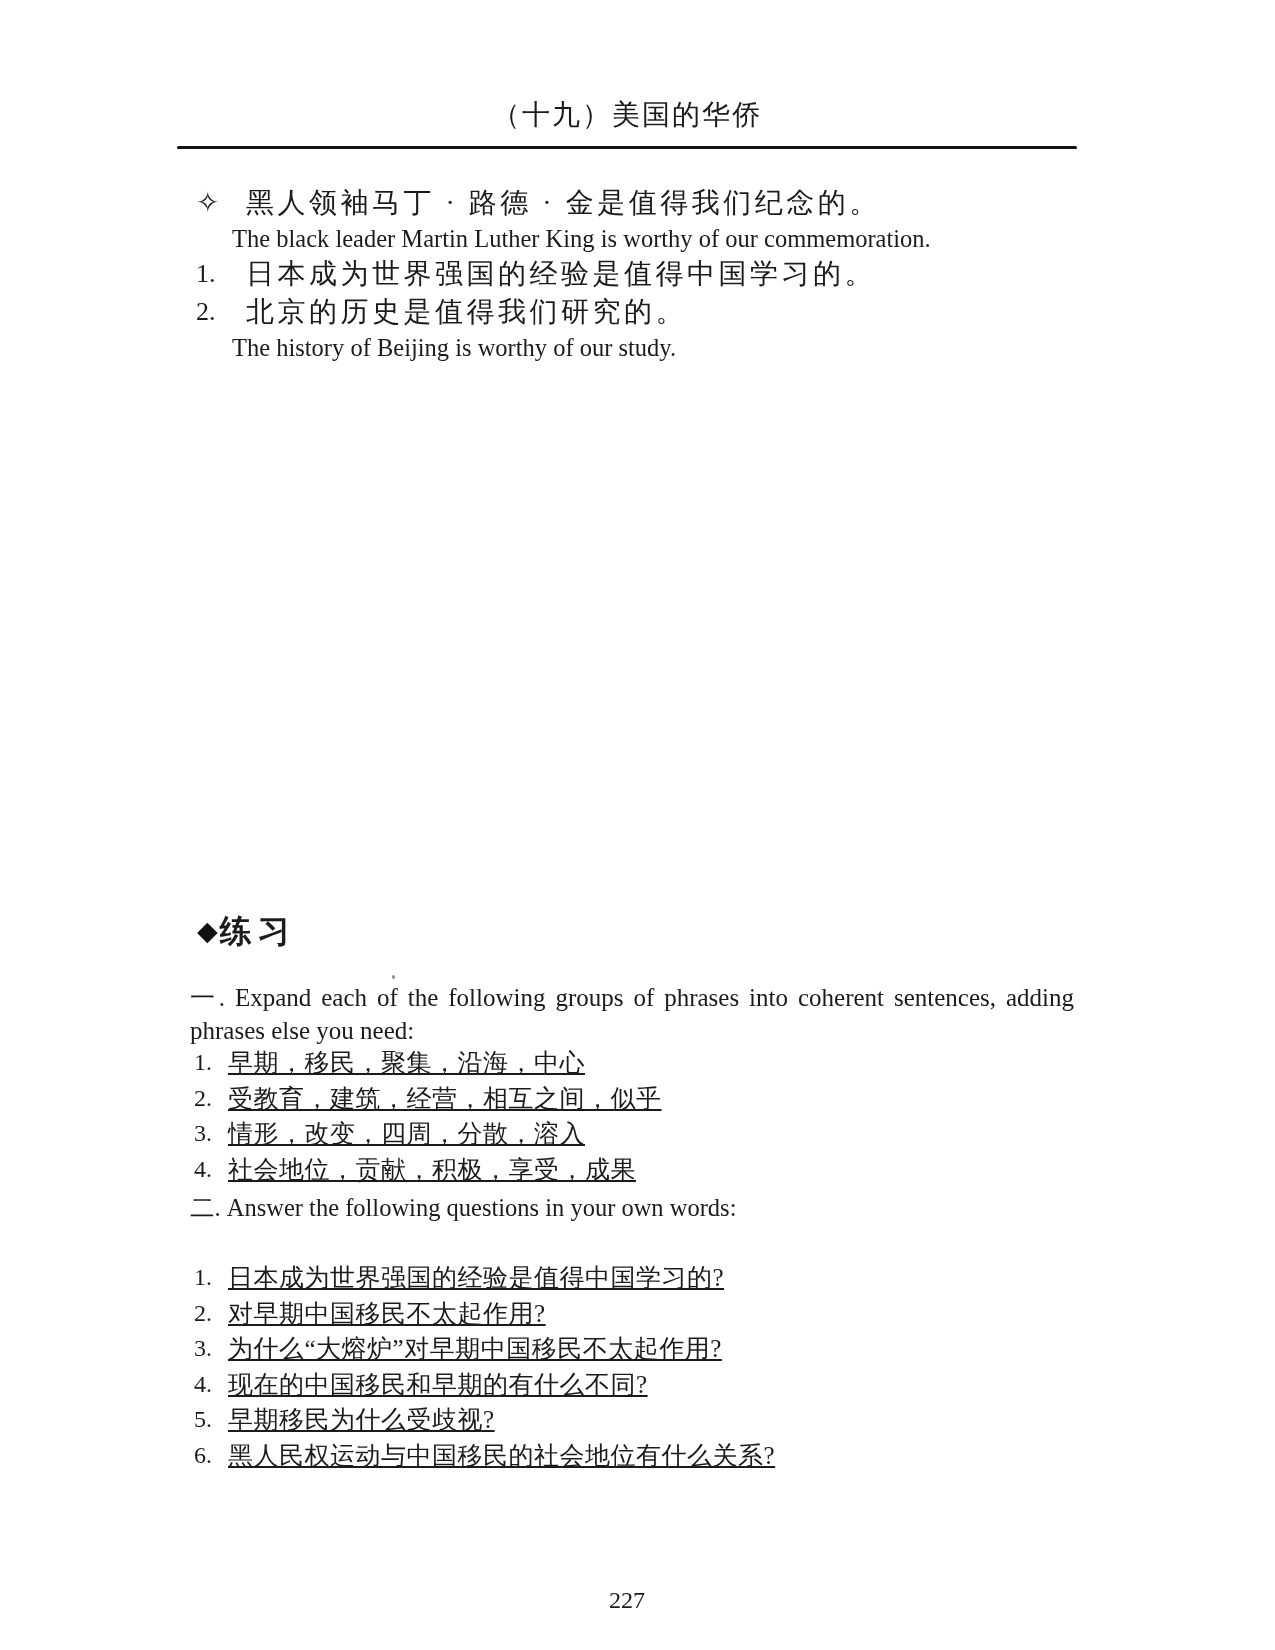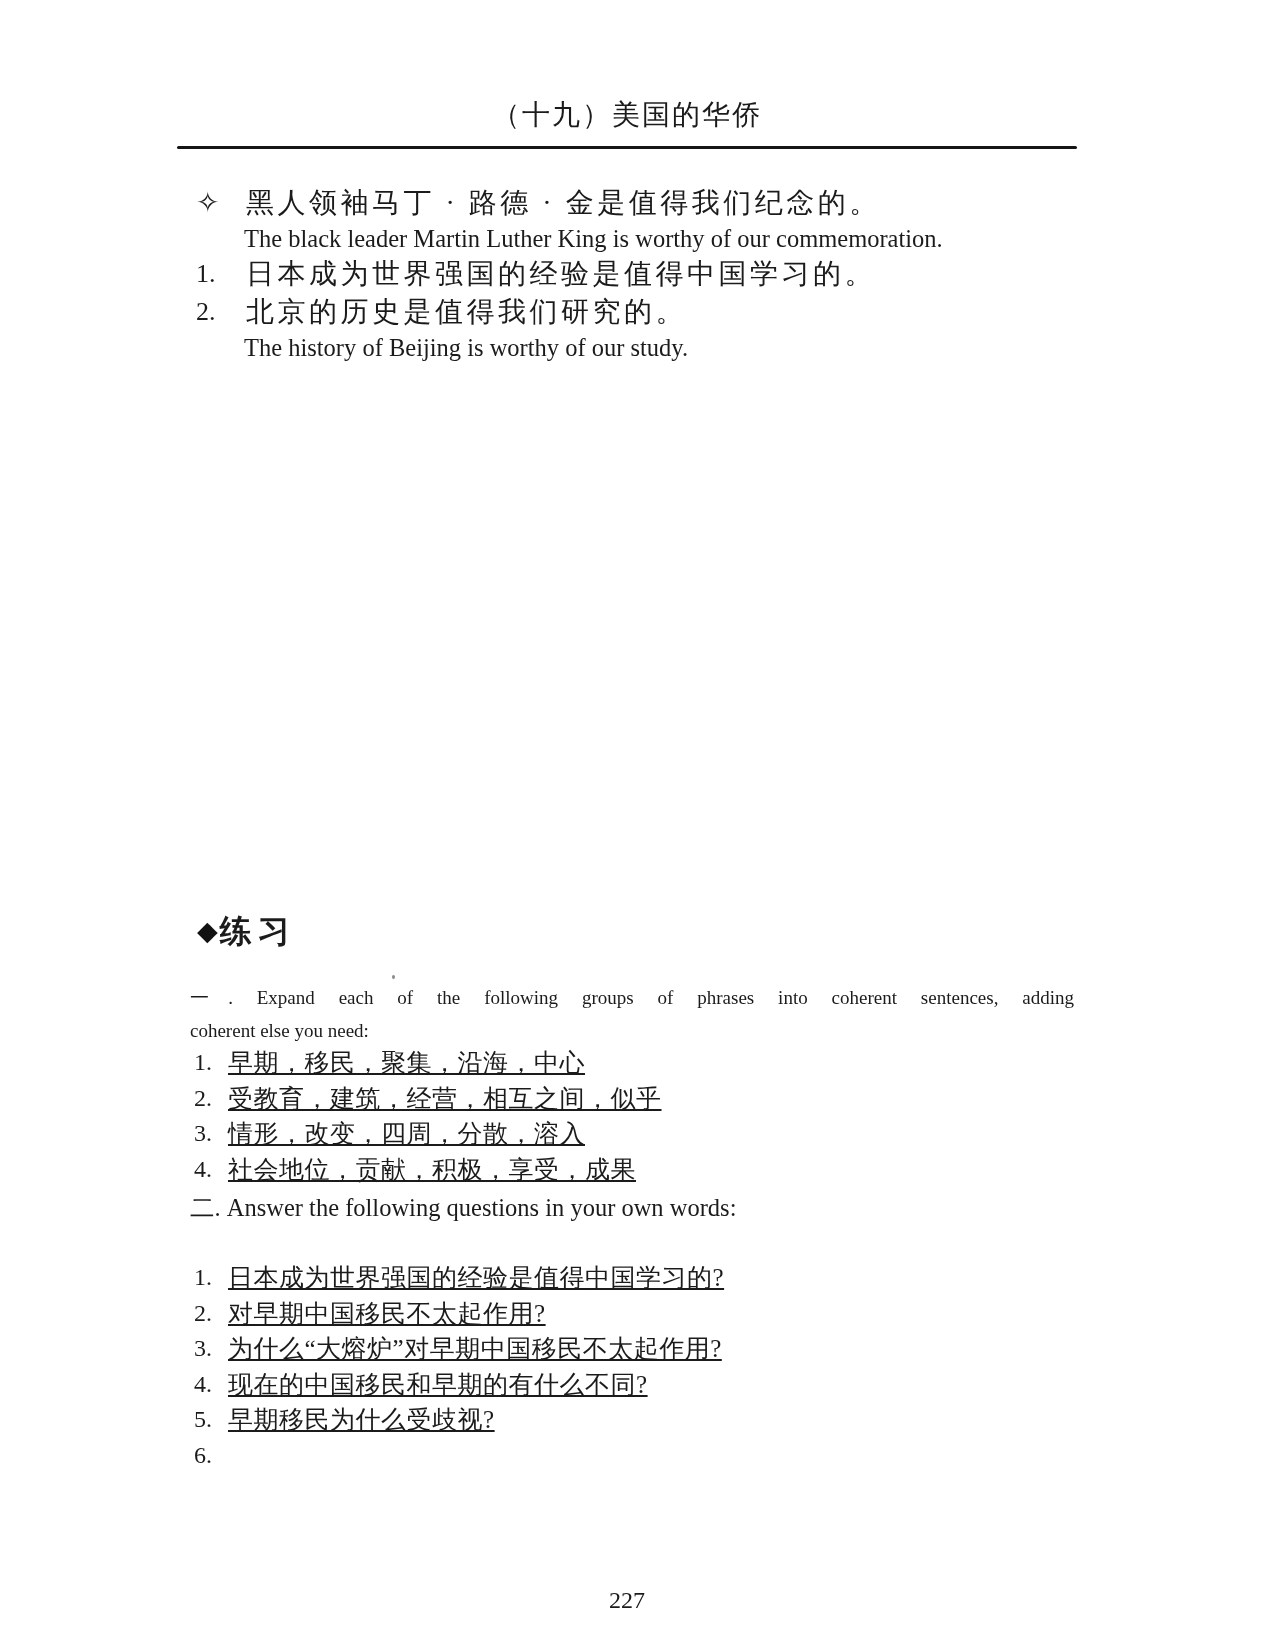--- a/index.html
+++ b/index.html
@@ -44,21 +44,21 @@
     font-size: 26px;
     line-height: 38px;
   }
   .ex-marker.star { font-size: 28px; }
   .ex-zh {
     font-size: 28px;
     line-height: 38px;
     letter-spacing: 3.5px;
   }
   .ex-en {
-    margin-left: 48px;
+    margin-left: 36px;
     font-size: 24.5px;
     line-height: 33px;
   }
 
   
   .section-heading {
     position: absolute;
     top: 912px; left: 197px;
     display: flex;
     align-items: center;
@@ -81,21 +81,21 @@
     width: 3px; height: 4px;
     background: #8a8a8a;
     border-radius: 50%;
   }
 
   
   .part1-intro {
     position: absolute;
     top: 981px; left: 190px;
     width: 884px;
-    font-size: 19px;
+    font-size: 25px;
     line-height: 33px;
   }
   .justified {
     text-align: justify;
     text-align-last: justify;
   }
   .part2-intro {
     position: absolute;
     top: 1192px; left: 190px;
     width: 884px;
@@ -174,21 +174,21 @@
   </div>
 
   <div class="section-heading">
     <span class="diamond">◆</span>
     <span class="section-title">练习</span>
   </div>
   <div class="stray-dot"></div>
 
   <div class="part1-intro">
     <div class="justified">一. Expand each of the following groups of phrases into coherent sentences, adding</div>
-    <div>coherent else you need:</div>
+    <div>phrases else you need:</div>
   </div>
 
   <div class="phrase-list">
     <div class="li-row">
       <span class="li-num">1.</span>
       <span class="li-text">早期，移民，聚集，沿海，中心</span>
     </div>
     <div class="li-row">
       <span class="li-num">2.</span>
       <span class="li-text">受教育，建筑，经营，相互之间，似乎</span>
@@ -221,18 +221,19 @@
     <div class="li-row">
       <span class="li-num">4.</span>
       <span class="li-text">现在的中国移民和早期的有什么不同?</span>
     </div>
     <div class="li-row">
       <span class="li-num">5.</span>
       <span class="li-text">早期移民为什么受歧视?</span>
     </div>
     <div class="li-row">
       <span class="li-num">6.</span>
+      <span class="li-text">黑人民权运动与中国移民的社会地位有什么关系?</span>
     </div>
   </div>
 
   <div class="page-number">227</div>
 
 </div>
 
 </body></html>

